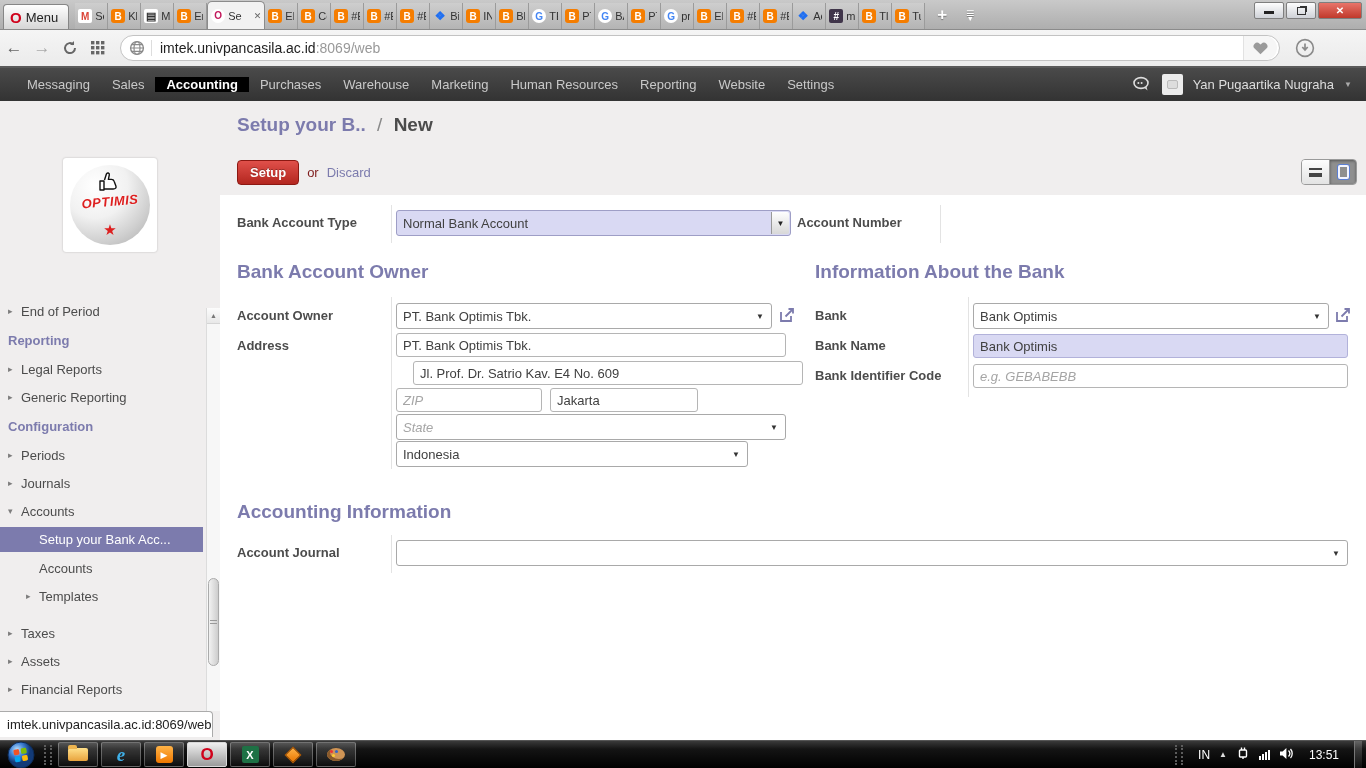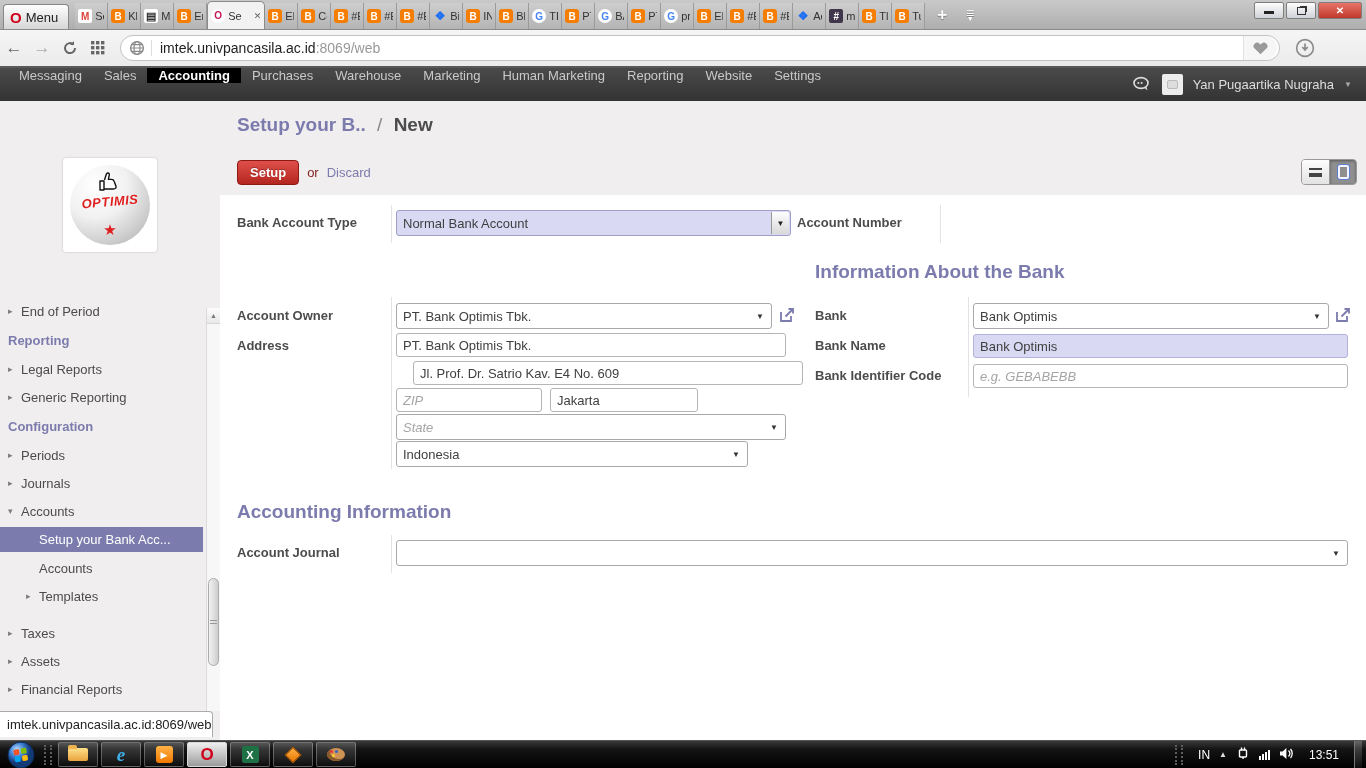--- a/index.html
+++ b/index.html
@@ -40,21 +40,21 @@
   .urlbox{height:26px;flex:1;margin:0 8px;background:#fff;border:1px solid #c3c3c3;border-radius:14px;display:flex;align-items:center;padding:0 2px 0 8px;max-width:1160px}
   .url-globe{flex:none;margin-right:6px;display:flex}
   .url-divider{width:1px;height:16px;background:#ddd;margin-right:8px}
   .url-text{font-size:14px;color:#222;flex:1;white-space:nowrap;overflow:hidden}
   .url-text .rest{color:#999}
   .heart-seg{flex:none;height:24px;width:34px;border-left:1px solid #e2e2e2;display:flex;align-items:center;justify-content:center;background:#f6f6f6;border-radius:0 13px 13px 0;cursor:pointer}
   .dl-btn{flex:none;width:34px;display:flex;align-items:center;justify-content:center;cursor:pointer;margin-right:6px}
 
   
   .odoo-nav{position:absolute;left:0;top:68px;width:1366px;height:33px;background:linear-gradient(#4a4a4a,#333);display:flex;align-items:stretch;color:#c9c9c9}
-  .nav-items{display:flex;align-items:flex-start;padding-left:8px}
+  .nav-items{display:flex;align-items:center;padding-left:16px}
   .nav-item{display:flex;align-items:center;padding:0 11px;font-size:13px;cursor:pointer;white-space:nowrap}
   .nav-item.active{background:#000;color:#fff;font-weight:bold}
   .nav-right{margin-left:auto;display:flex;align-items:center;gap:10px;padding-right:14px}
   .chat-ico{display:flex;cursor:pointer}
   .avatar{width:21px;height:21px;background:#ececec;border-radius:2px;display:flex;align-items:center;justify-content:center;cursor:pointer}
   .avatar span{width:11px;height:9px;border:1px solid #bbb;border-radius:2px;background:#ddd}
   .user-name{font-size:13px;color:#ddd;cursor:pointer}
   .user-caret{font-size:8px;color:#aaa;cursor:pointer}
 
   
@@ -353,21 +353,21 @@
       <div class="nav-item">
         <span>Purchases</span>
       </div>
       <div class="nav-item">
         <span>Warehouse</span>
       </div>
       <div class="nav-item">
         <span>Marketing</span>
       </div>
       <div class="nav-item">
-        <span>Human Marketing</span>
+        <span>Human Resources</span>
       </div>
       <div class="nav-item">
         <span>Reporting</span>
       </div>
       <div class="nav-item">
         <span>Website</span>
       </div>
       <div class="nav-item">
         <span>Settings</span>
       </div>
@@ -497,20 +497,21 @@
 
       <div class="vline" style="left:171px;top:10px;height:38px"></div>
       <div class="flabel" style="left:17px;top:20px">Bank Account Type</div>
       <div class="fld sel hl" style="left:176px;top:15px;width:395px">
         <span>Normal Bank Account</span>
         <span class="dd-btn">▼</span>
       </div>
       <div class="vline" style="left:720px;top:10px;height:38px"></div>
       <div class="flabel" style="left:577px;top:20px">Account Number</div>
 
+      <div class="sect" style="left:17px;top:66px">Bank Account Owner</div>
       <div class="vline" style="left:171px;top:102px;height:172px"></div>
 
       <div class="flabel" style="left:17px;top:113px">Account Owner</div>
       <div class="fld sel" style="left:176px;top:108px;width:376px">
         <span>PT. Bank Optimis Tbk.</span>
         <span class="arr">▼</span>
       </div>
       <span class="ext" style="left:558px;top:111px">
         <svg width="18" height="18" viewBox="0 0 18 18">
             <path d="M3 6v9h10v-5" fill="none" stroke="#7c7bad" stroke-width="1.8"></path>

